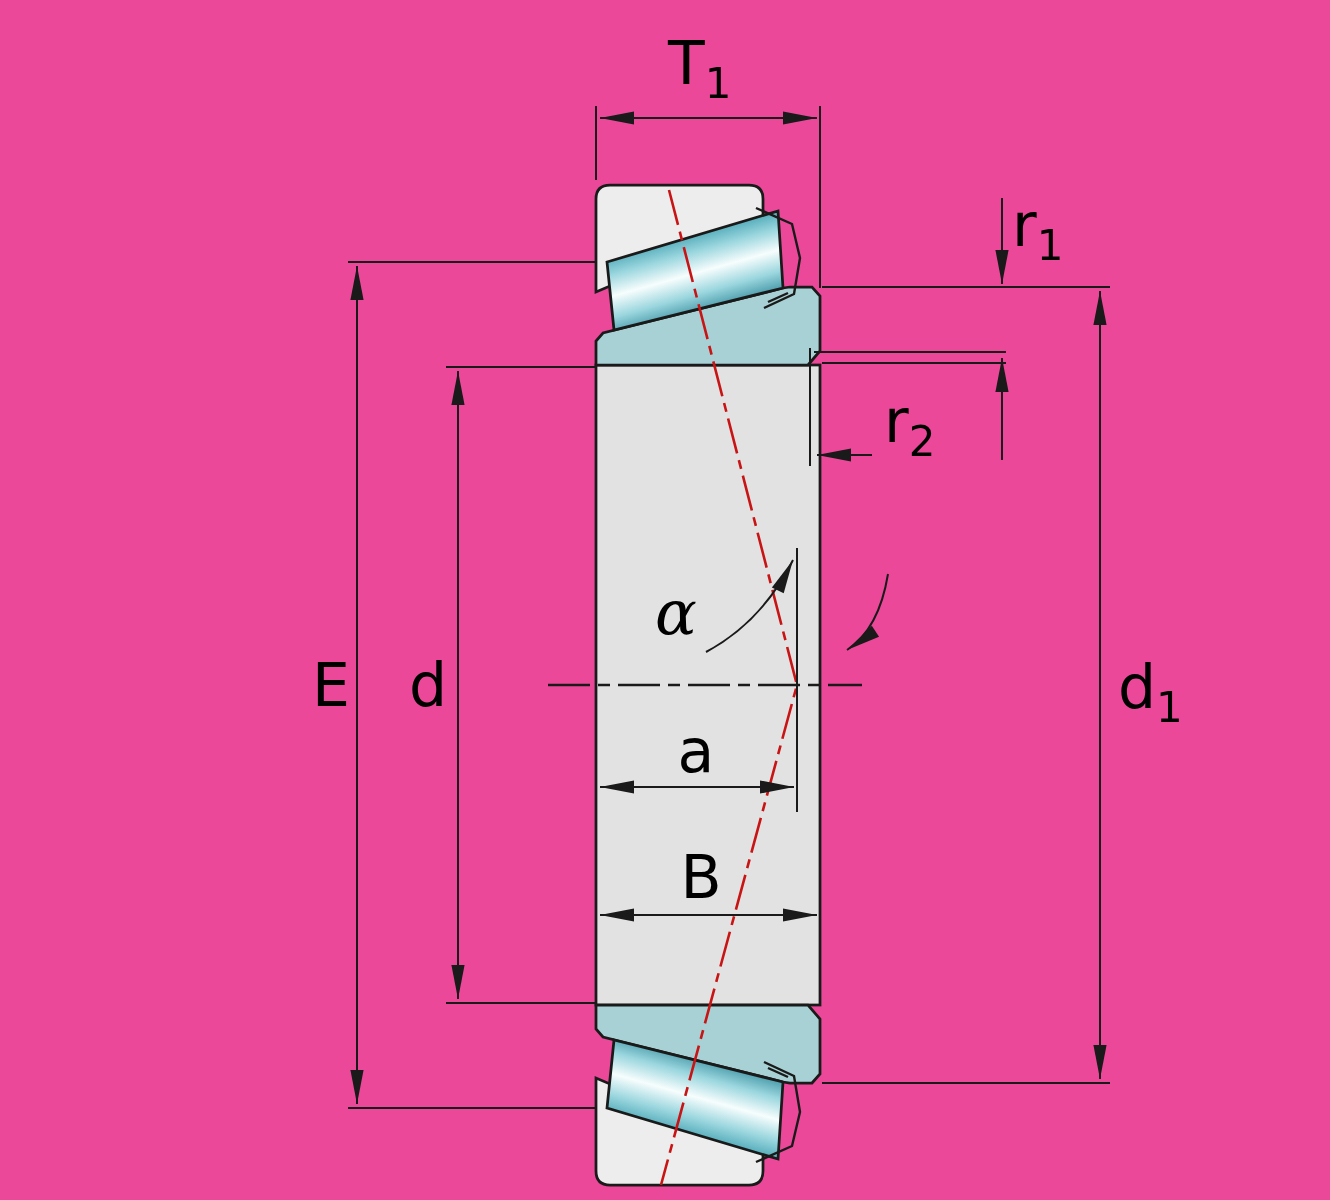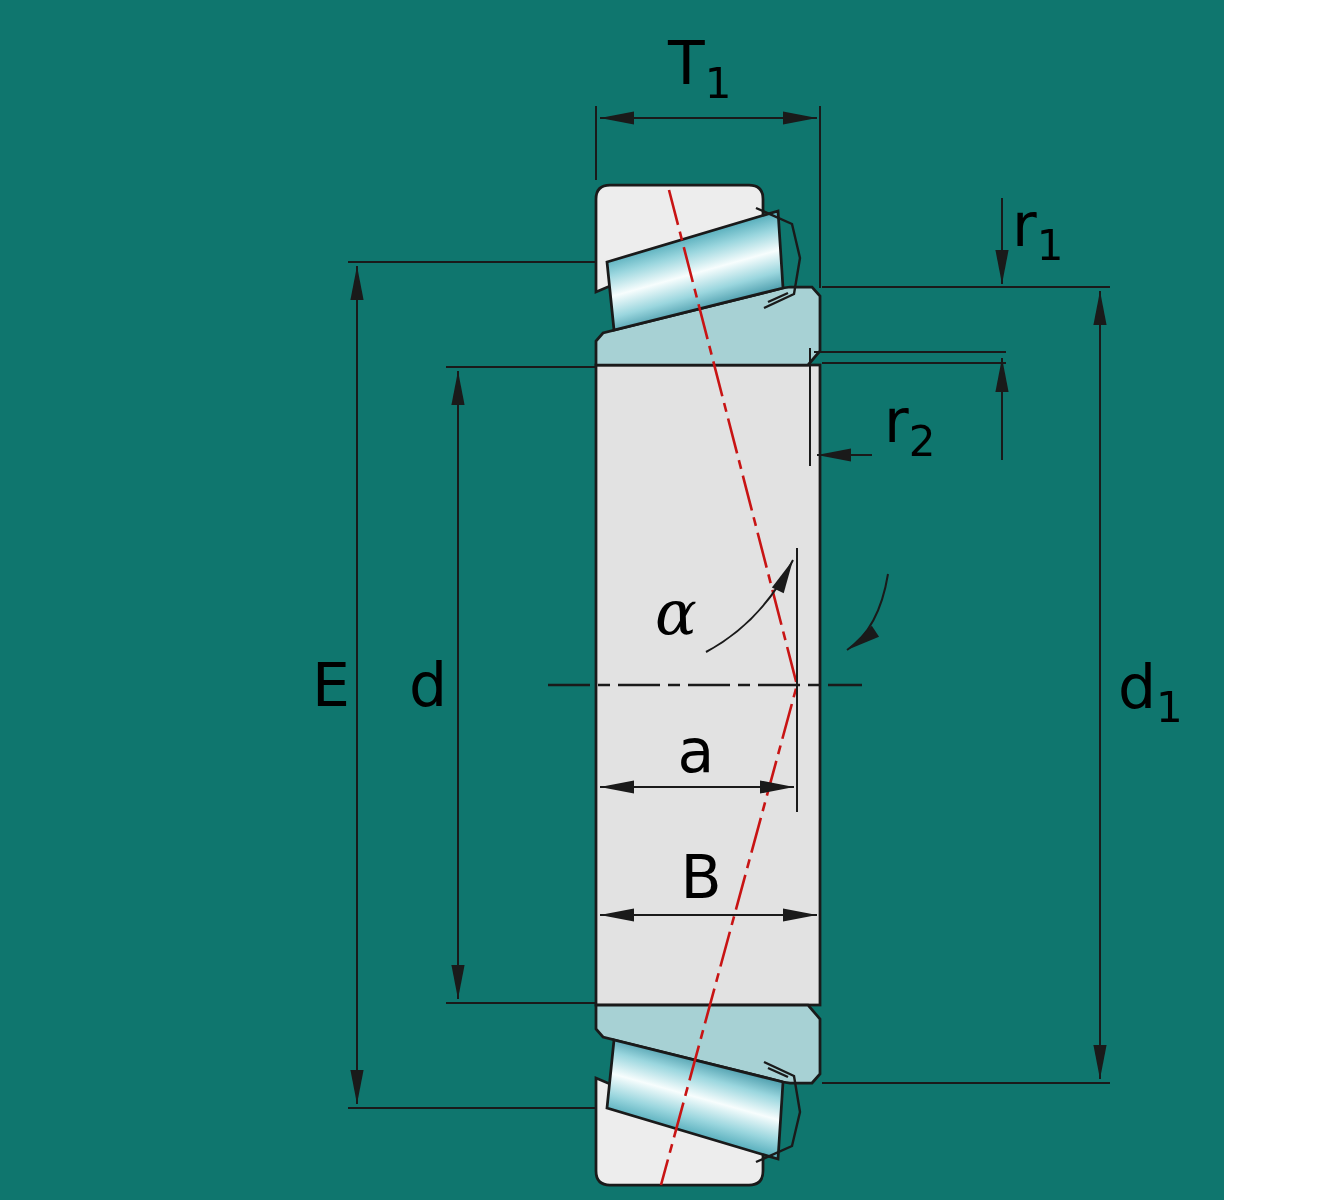--- a/index.html
+++ b/index.html
@@ -1,16 +1,16 @@
 <!DOCTYPE html>
 <html><head>
 <meta charset="utf-8">
 <style>
   html,body{margin:0;padding:0;background:#ffffff;}
-  .stage{width:1224px;height:1200px;position:relative;background:#0f766e;overflow:hidden;}
+  .stage{width:1330px;height:1200px;position:relative;background:#ec4899;overflow:hidden;}
   svg{display:block;}
   .thin{stroke:#1a1a1a;stroke-width:2;fill:none;}
   .mid{stroke:#1a1a1a;stroke-width:2.4;fill:none;}
   .part{stroke:#1a1a1a;stroke-width:2.75;}
   .cl{stroke:#1a1a1a;stroke-width:2.4;fill:none;stroke-dasharray:42 8 12 8;}
   .red{stroke-width:2.6;fill:none;stroke-dasharray:36 7 9 7;}
   .dimtext{font-family:"DejaVu Sans","Liberation Sans",sans-serif;font-size:60px;fill:#000;}
   .subtext{font-size:42px;}
   .alphatext{font-family:"DejaVu Serif","Liberation Serif",serif;font-style:italic;font-size:62px;fill:#000;}
 </style>

